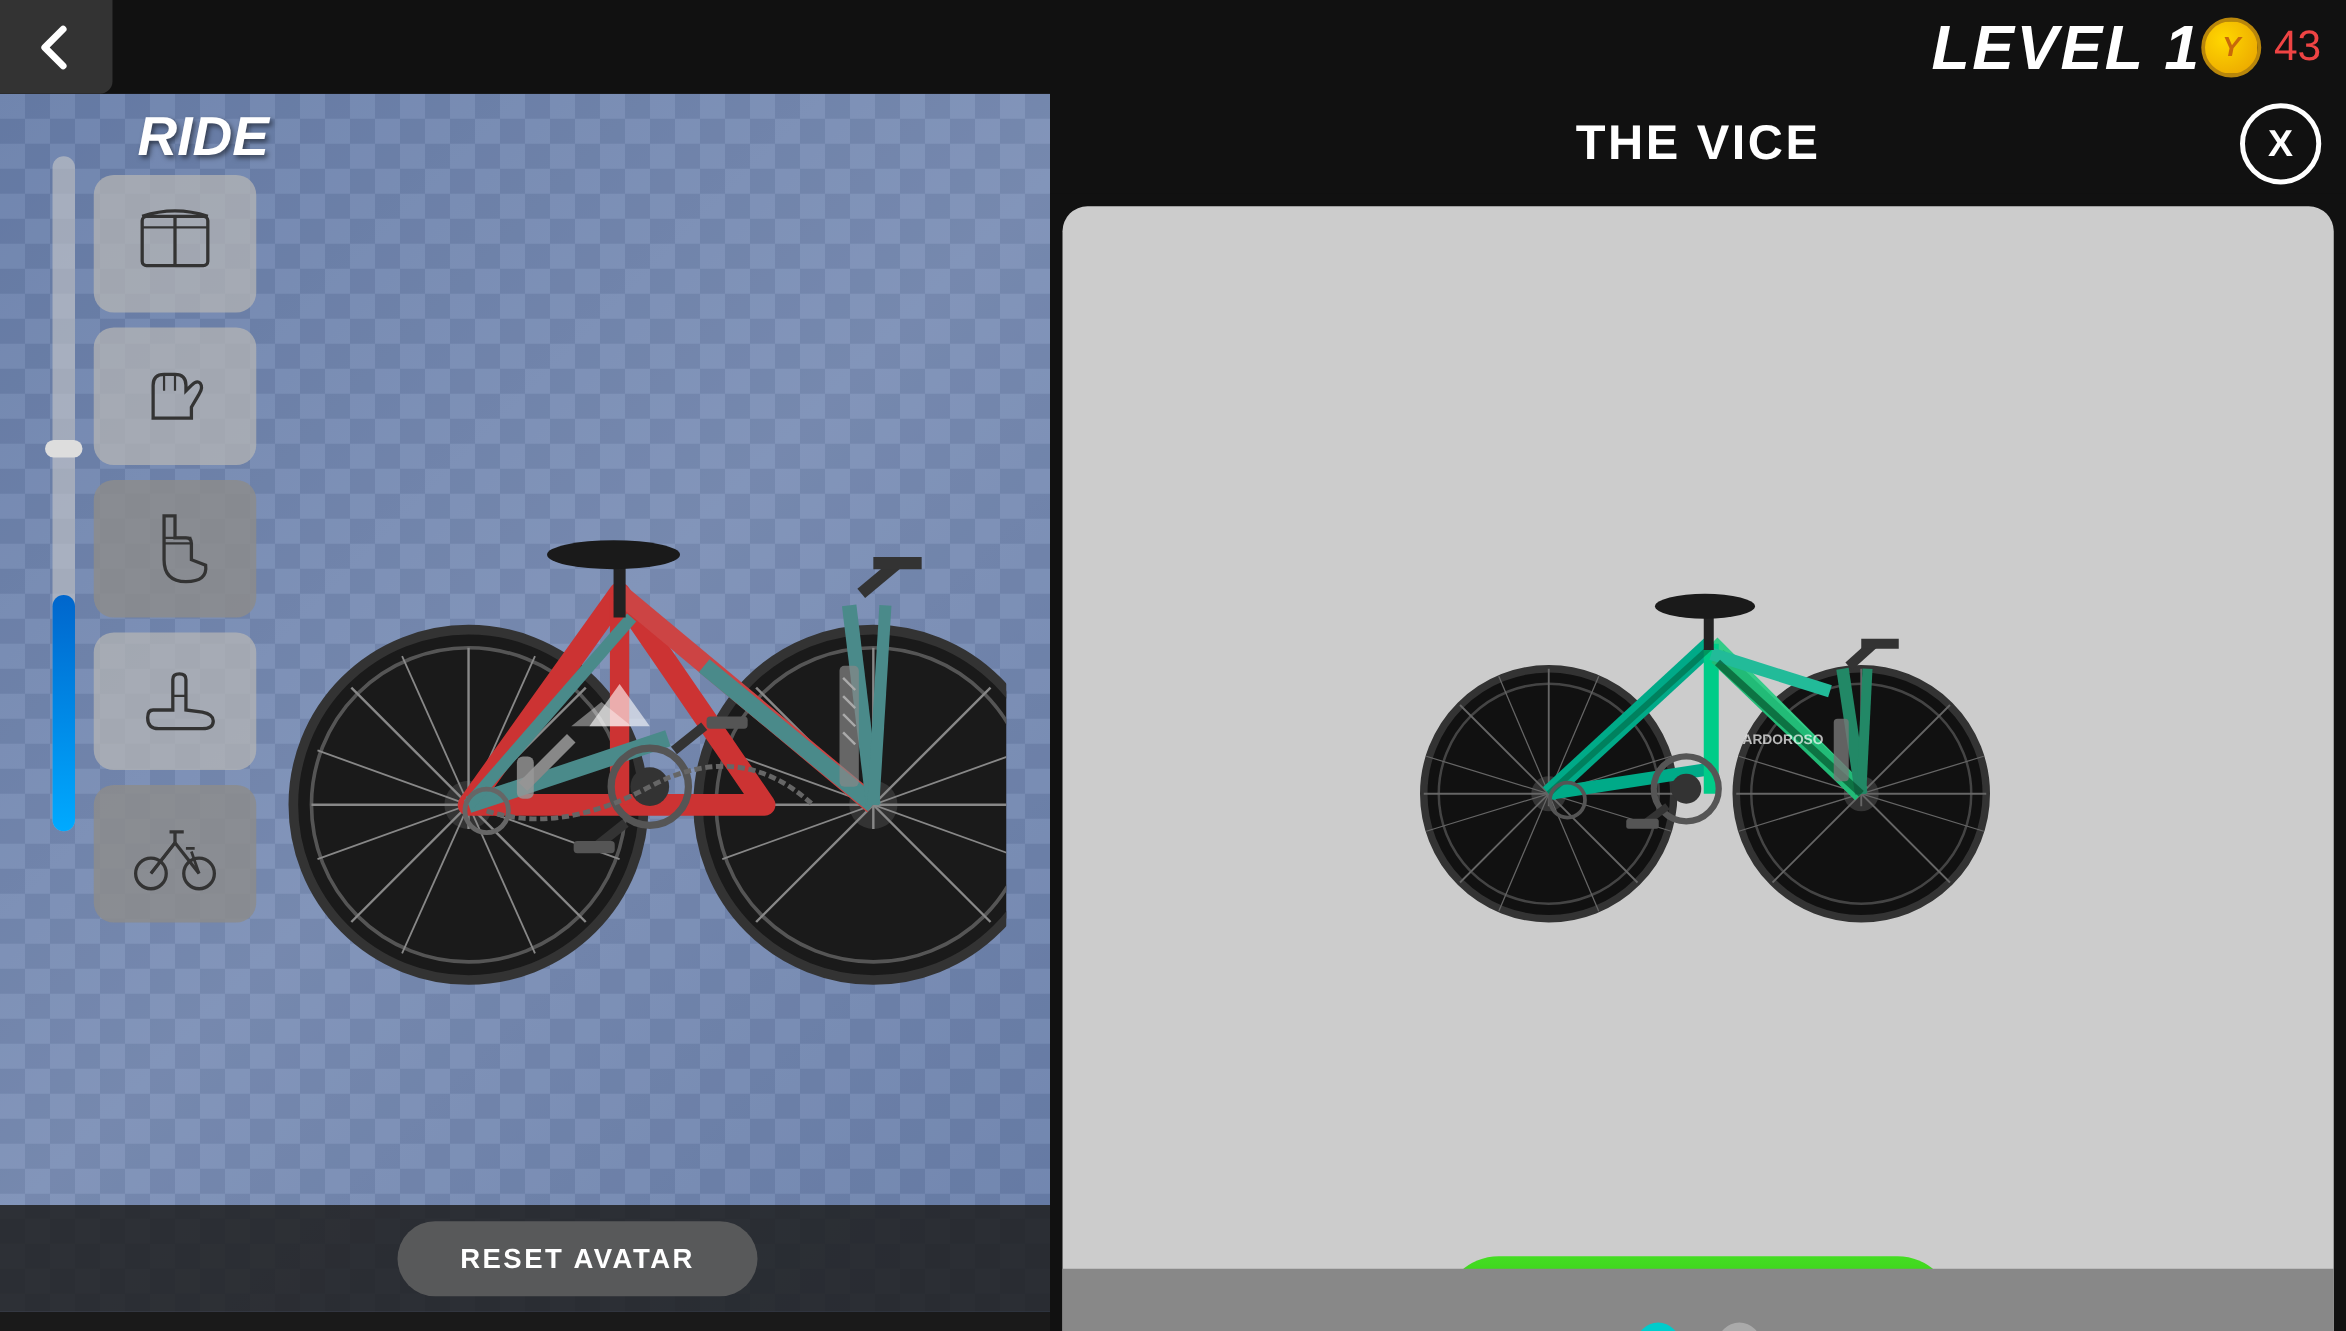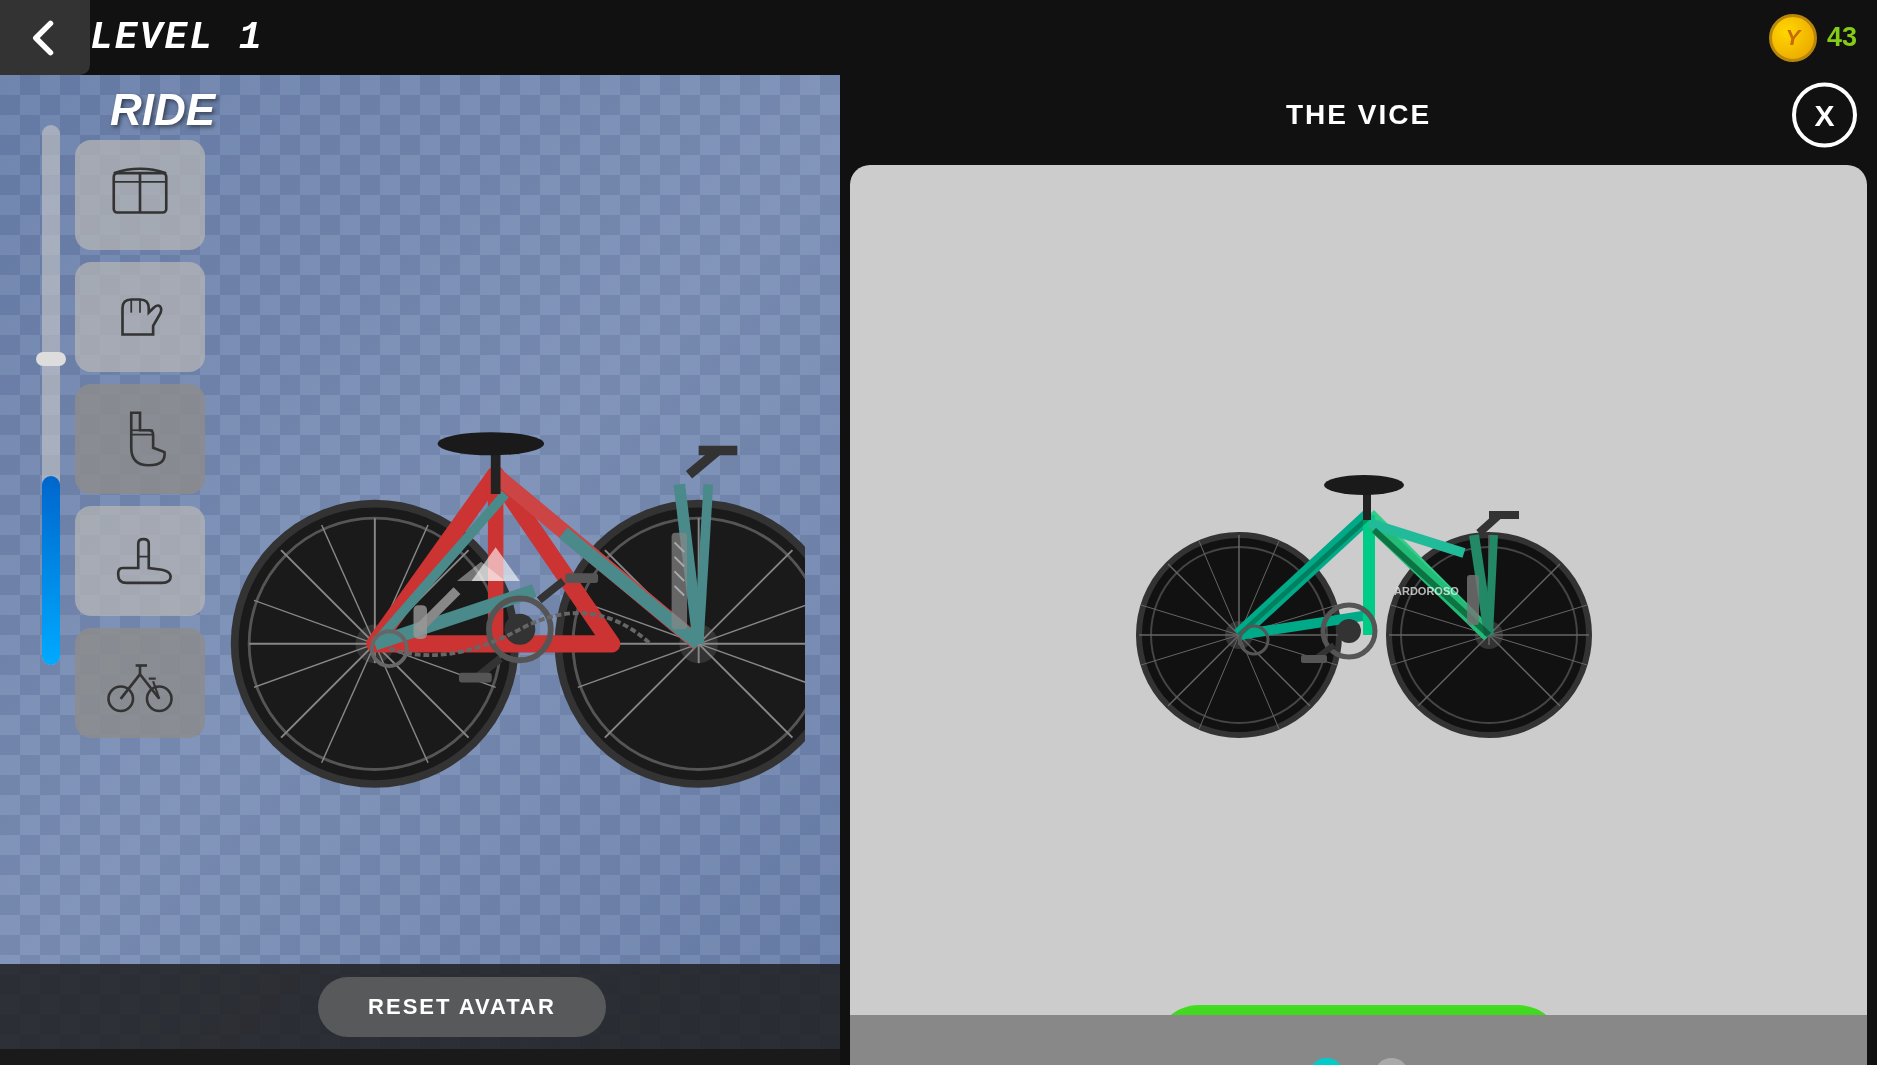--- a/index.html
+++ b/index.html
@@ -35,27 +35,26 @@
       border-radius: 0 0 10px 0;
     }
     #back-btn svg {
       width: 44px;
       height: 44px;
       fill: white;
     }
 
     #level-title {
       flex: 1;
-      text-align: left;
+      text-align: right;
       color: white;
-      font-size: 38px;
+      font-size: 50px;
       font-weight: 900;
       font-style: italic;
       letter-spacing: 2px;
-      font-family: Liberation Mono, monospace;
     }
 
     #coin-area {
       display: flex;
       align-items: center;
       margin-right: 20px;
       gap: 10px;
     }
     #coin-icon {
       width: 48px;
@@ -67,23 +66,23 @@
       align-items: center;
       justify-content: center;
     }
     #coin-icon span {
       color: #c8690a;
       font-weight: 900;
       font-size: 22px;
       font-style: italic;
     }
     #coin-count {
-      color: #84cc16;
-      font-size: 27px;
-      font-weight: 700;
+      color: #ef4444;
+      font-size: 34px;
+      font-weight: 400;
     }
 
     
     #left-panel {
       position: absolute;
       top: 75px;
       left: 0;
       width: 840px;
       bottom: 16px;
       background: linear-gradient(135deg, #6a7fa8 0%, #8899bb 50%, #6a7fa8 100%);
@@ -237,21 +236,21 @@
       height: 80px;
       background: #111;
       display: flex;
       align-items: center;
       justify-content: center;
       position: relative;
     }
 
     #bike-name {
       color: white;
-      font-size: 28px;
+      font-size: 39px;
       font-weight: 900;
       letter-spacing: 2px;
     }
 
     #close-btn {
       position: absolute;
       right: 20px;
       top: 50%;
       transform: translateY(-50%);
       width: 65px;

